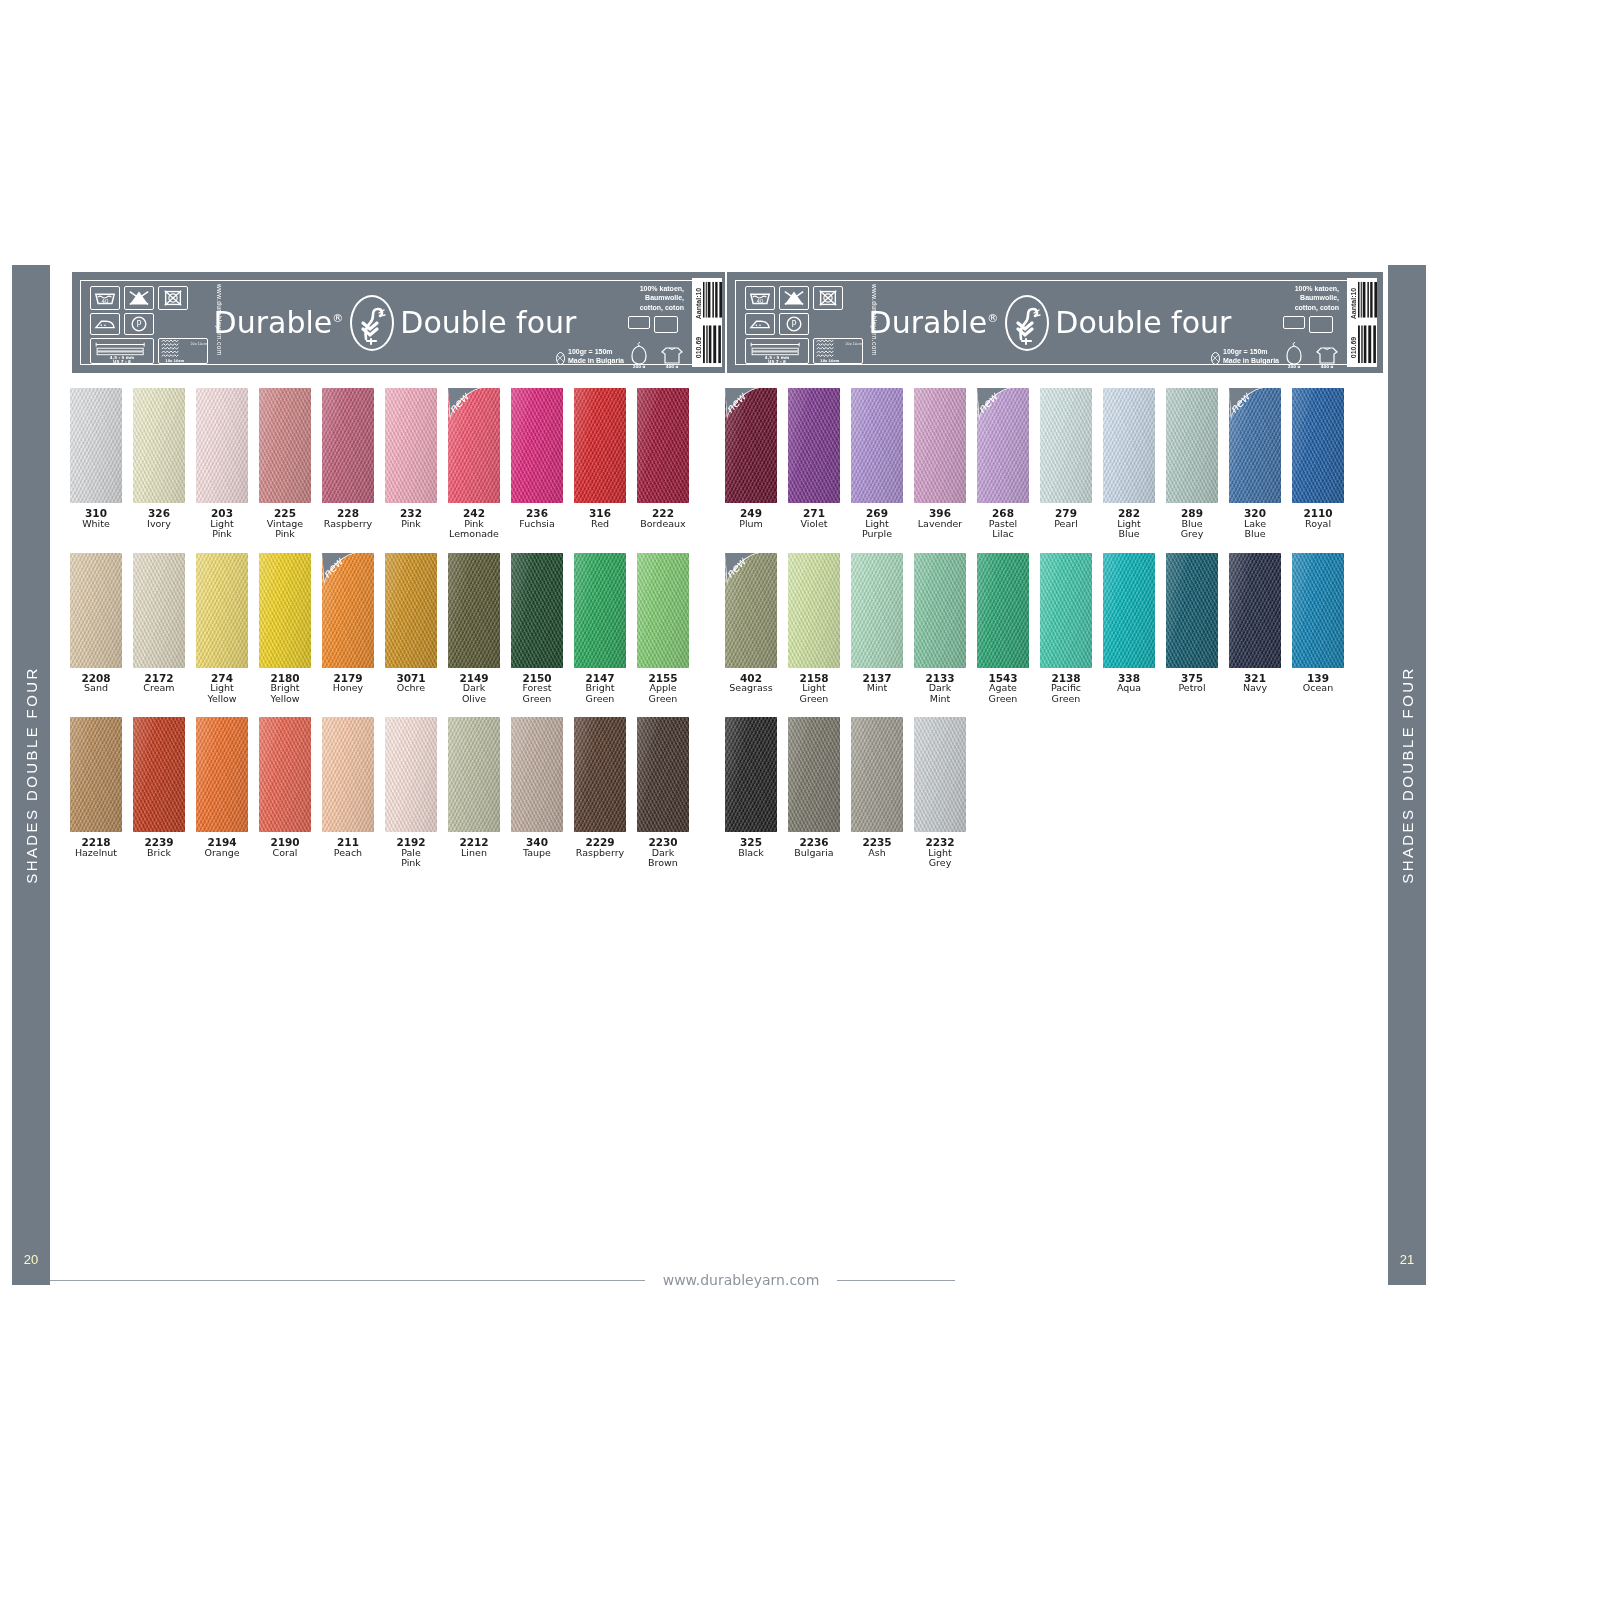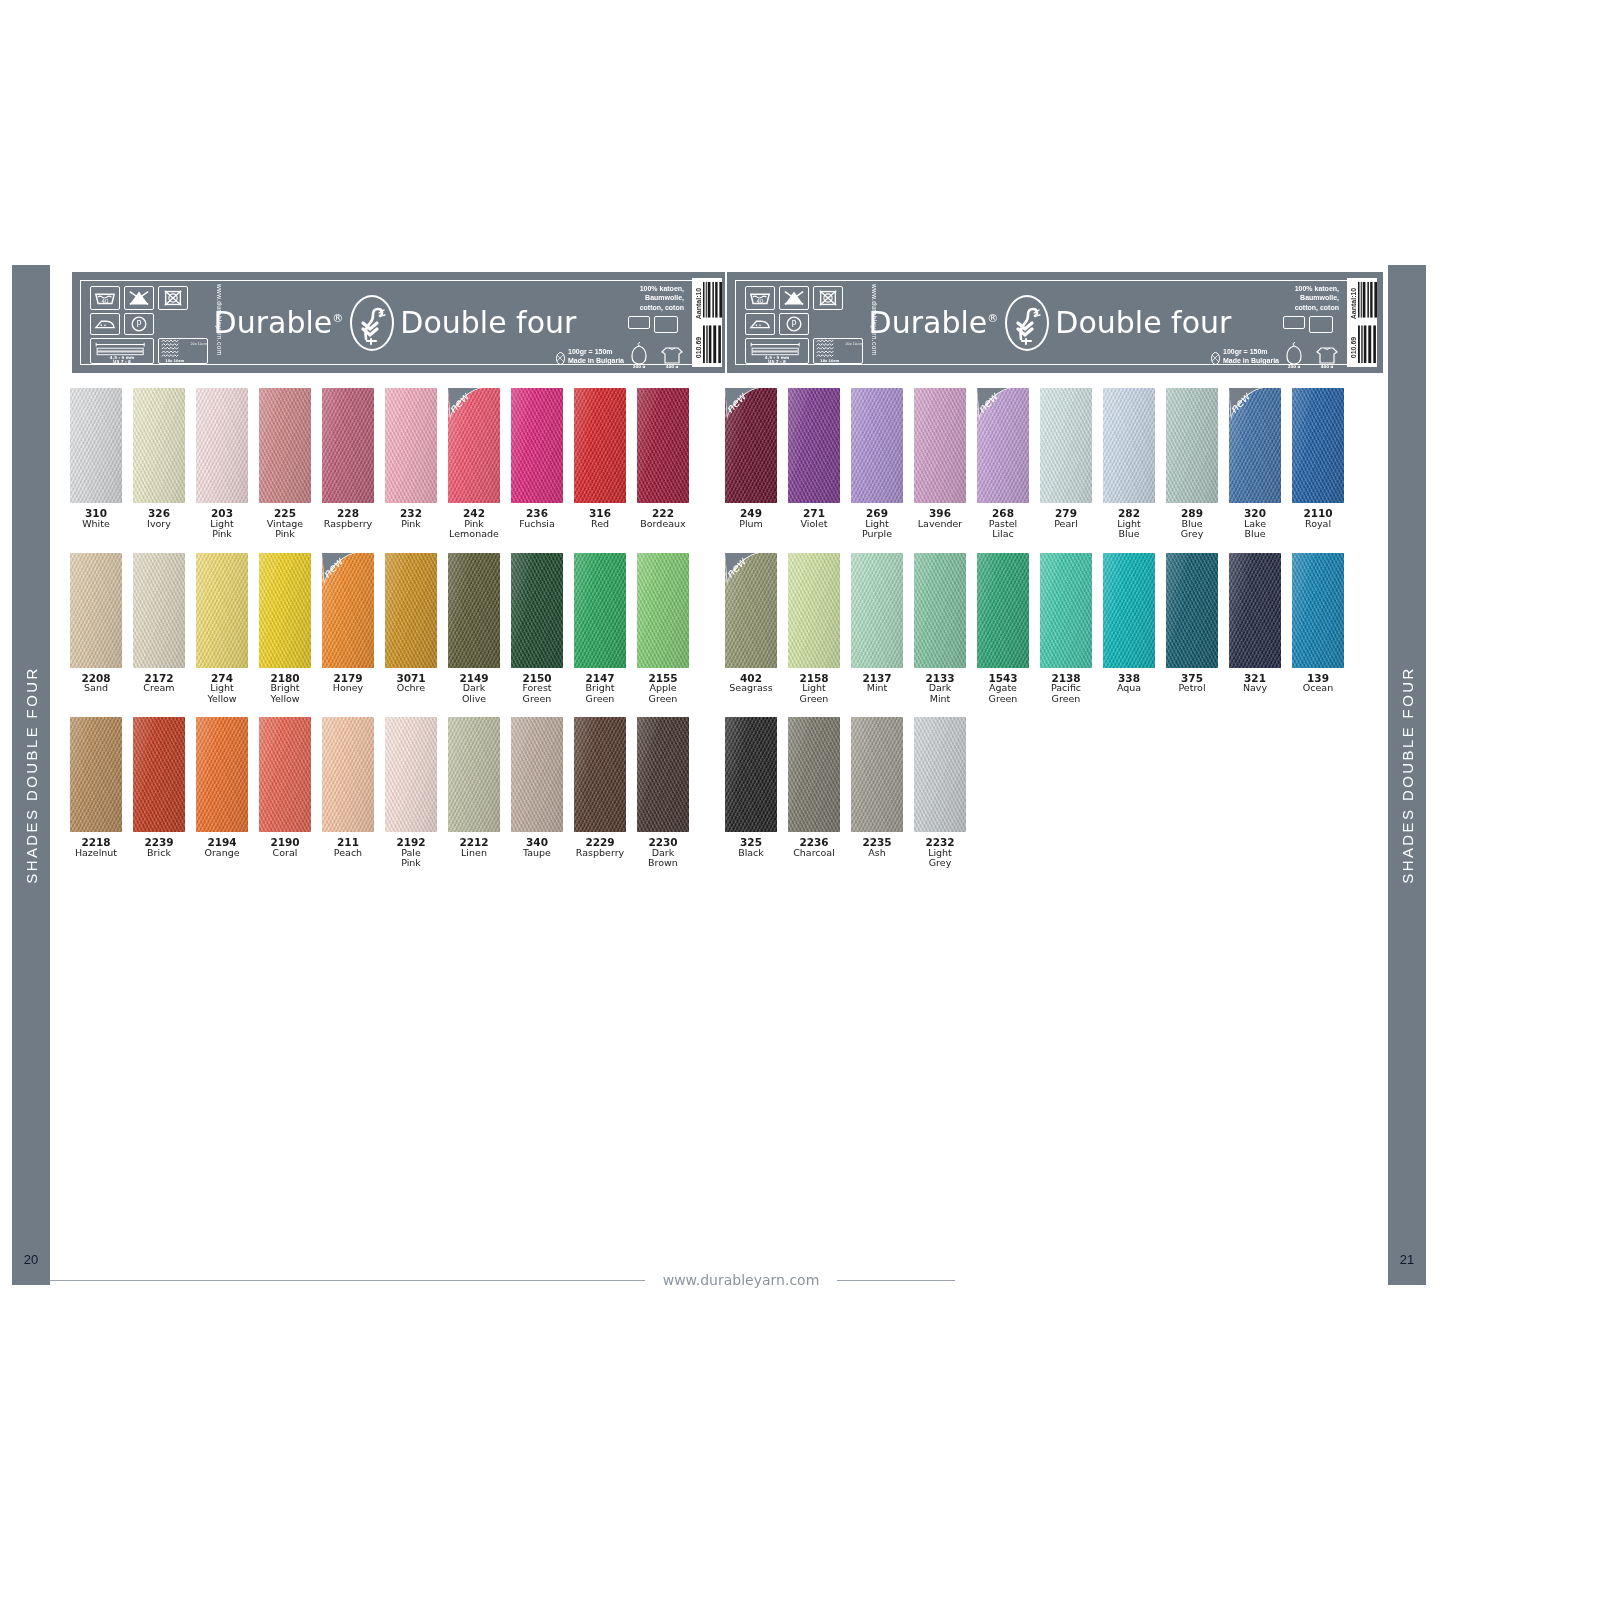--- a/index.html
+++ b/index.html
@@ -27,21 +27,21 @@
     transform:translate(-50%,-50%) rotate(-90deg);
     white-space:nowrap;
     color:#ffffff;
     font-size:15px;
     letter-spacing:2.4px;
     font-weight:400;
     font-family:"Liberation Sans", sans-serif;
   }
   .page-num{
     position:absolute;
-    color:#0f172a;
+    color:#fef9c3;
     font-size:13px;
     bottom:18px;
     left:0;right:0;
     text-align:center;
   }
 
   
   .spread{
     position:absolute;
     left:50px;top:265px;
@@ -1171,21 +1171,21 @@
         </div>
       </div>
       <div class="cell">
         <div class="swatch" style="background:#7c7a6c">
           <div class="yarn b"></div>
           <div class="sheen"></div>
 
         </div>
         <div class="caption">
           <span class="code">2236</span>
-          <span class="nm">Charcoal</span>
+          <span class="nm">Bulgaria</span>
         </div>
       </div>
       <div class="cell">
         <div class="swatch" style="background:#a3a093">
           <div class="yarn "></div>
           <div class="sheen"></div>
 
         </div>
         <div class="caption">
           <span class="code">2235</span>

